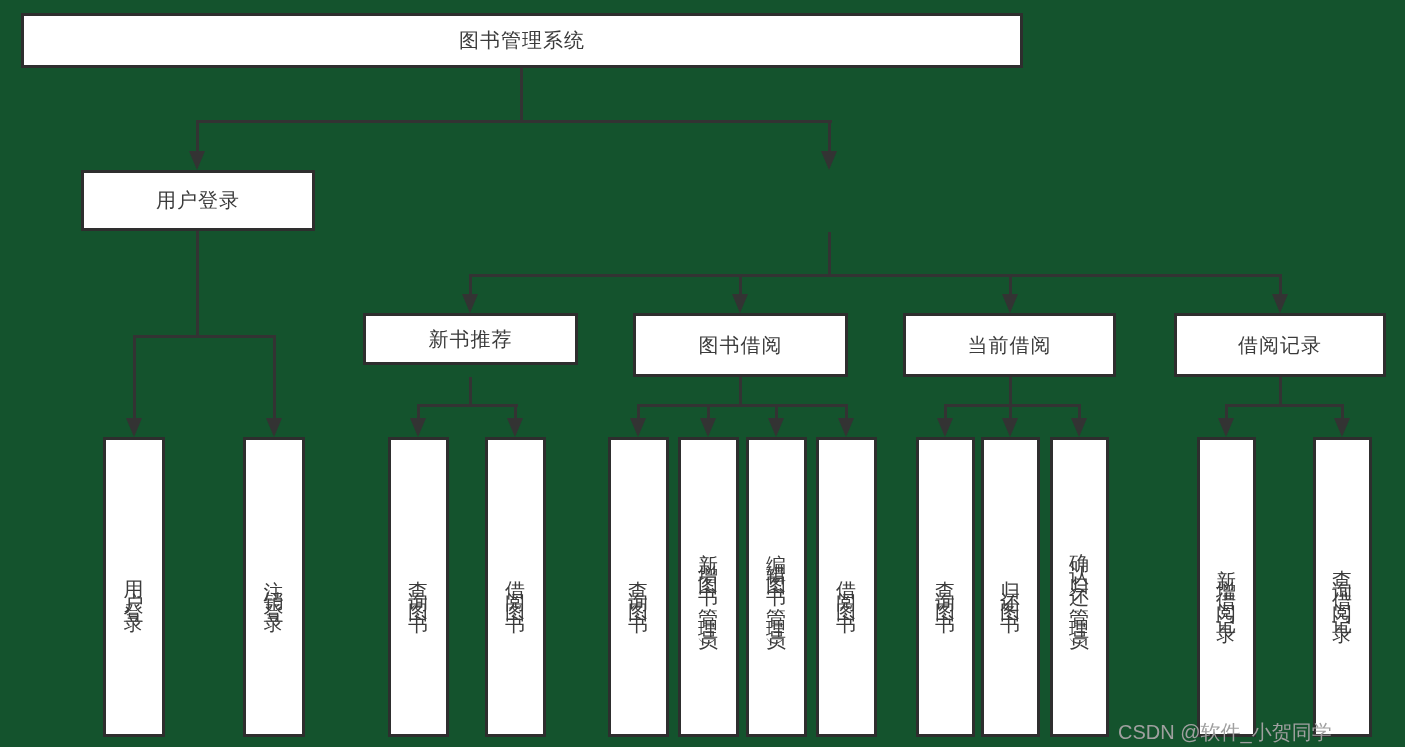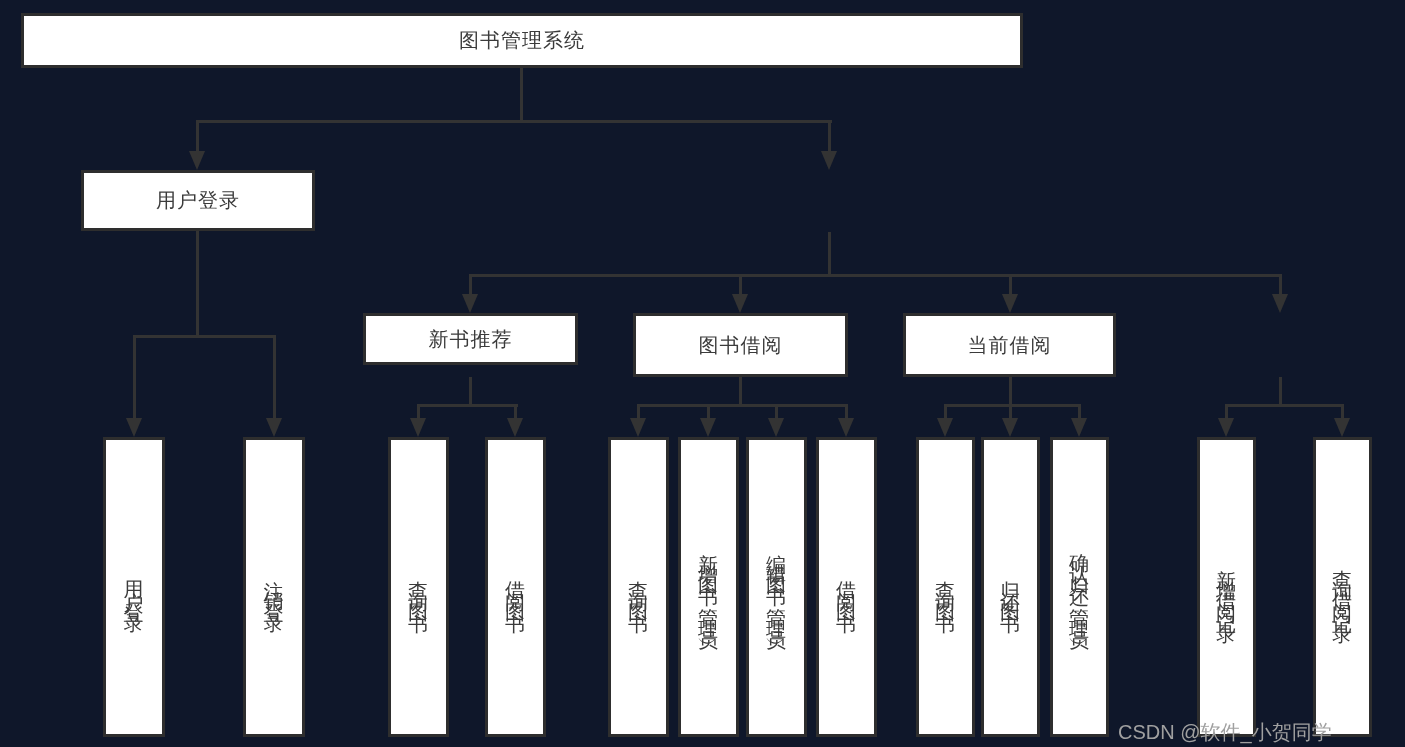--- a/index.html
+++ b/index.html
@@ -1,17 +1,17 @@
 <!DOCTYPE html>
 <html><head>
 <meta charset="utf-8">
 <style>
   html,body{margin:0;padding:0;background:#fff;}
   .canvas{
-    position:relative;width:1405px;height:747px;background:#0f172a;
+    position:relative;width:1405px;height:747px;background:#14532d;
     font-family:"Liberation Sans",sans-serif;overflow:hidden;
   }
   .box{
     position:absolute;box-sizing:border-box;border:3px solid #2e2e2e;background:#ffffff;
     display:flex;align-items:center;justify-content:center;color:#3b3b3b;
   }
   .hlabel{font-size:20px;letter-spacing:1px;white-space:nowrap;}
   .vbox .vlabel{
     writing-mode:vertical-rl;text-orientation:mixed;
     font-size:20px;letter-spacing:11px;line-height:1;
@@ -67,20 +67,23 @@
   <div class="arrow" style="left:1272px;top:294px"></div>
 
   <div class="box" style="left:363px;top:313px;width:215px;height:52px">
     <span class="hlabel">新书推荐</span>
   </div>
   <div class="box" style="left:903px;top:313px;width:213px;height:64px">
     <span class="hlabel">当前借阅</span>
   </div>
   <div class="box" style="left:633px;top:313px;width:215px;height:64px">
     <span class="hlabel">图书借阅</span>
+  </div>
+  <div class="box" style="left:1174px;top:313px;width:212px;height:64px">
+    <span class="hlabel">借阅记录</span>
   </div>
 
   <div class="vline" style="left:469px;top:377px;height:29px"></div>
   <div class="hline" style="left:417px;top:404px;width:101px"></div>
   <div class="vline" style="left:417px;top:404px;height:16px"></div>
   <div class="arrow" style="left:410px;top:418px"></div>
   <div class="vline" style="left:514px;top:404px;height:16px"></div>
   <div class="arrow" style="left:507px;top:418px"></div>
 
   <div class="vline" style="left:739px;top:377px;height:29px"></div>

